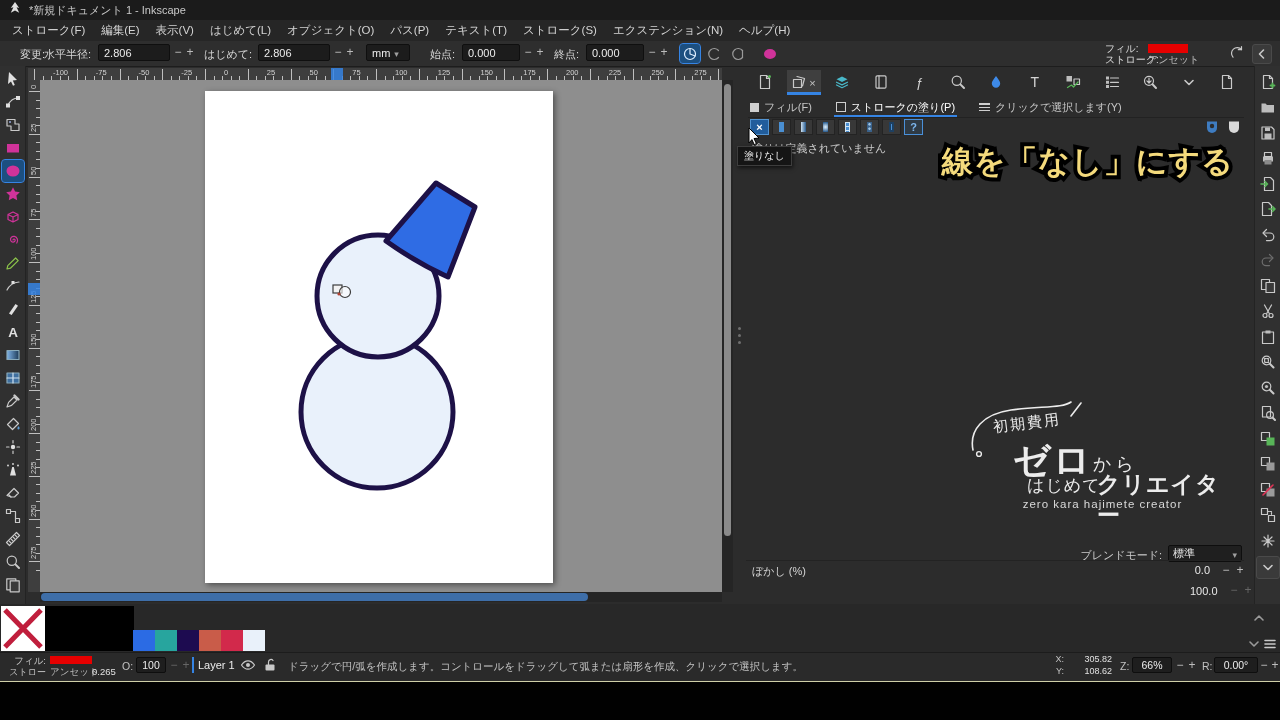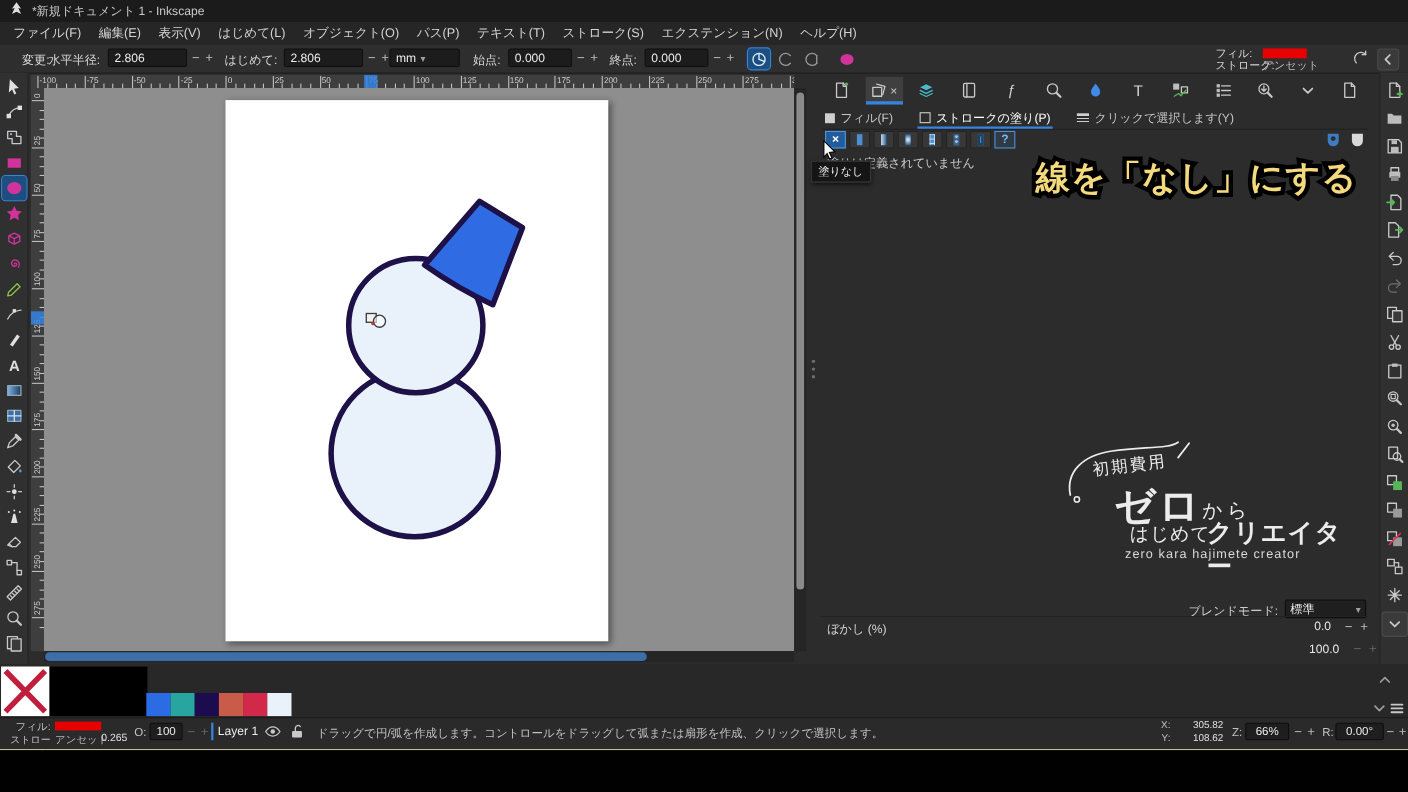--- a/index.html
+++ b/index.html
@@ -32,21 +32,21 @@
   #cmd-buttons{left:1254px;top:66px;width:26px;height:538px;background:#303030;border-left:1px solid #232323;
                display:flex;flex-direction:column;align-items:center;gap:4.5px;padding-top:5px;box-sizing:border-box;}
   .cmd-btn{width:22px;height:21px;display:flex;align-items:center;justify-content:center;border-radius:3px;}
   .cmd-btn.boxed{border:1px solid #4a4a4a;background:#3a3a3a;}
   
   #ruler-corner{left:28px;top:68px;width:12px;height:12px;background:#3e3e3e;}
   #ruler-top{left:28px;top:68px;width:694px;height:12px;background:#3e3e3e;overflow:hidden;}
   #ruler-left{left:28px;top:80px;width:12px;height:512px;background:#3e3e3e;overflow:hidden;}
   .ttick{position:absolute;bottom:0;width:1px;background:#bfbfbf;}
   .ltick{position:absolute;right:0;height:1px;background:#bfbfbf;}
-  .rlab{position:absolute;top:0;font-size:7.5px;color:#d2d2d2;}
+  .rlab{position:absolute;top:0;font-size:7.5px;color:#d2d2d2;padding-left:17px;}
   .vlab{position:absolute;left:1px;font-size:7.5px;color:#d2d2d2;transform-origin:0 0;transform:rotate(-90deg);white-space:nowrap;}
   #viewport{left:40px;top:80px;width:682px;height:512px;background:#8e8e8e;overflow:hidden;}
   #page{position:absolute;left:165px;top:11px;width:348px;height:492px;background:#fff;
         box-shadow:2px 2px 6px rgba(0,0,0,.45);}
   #hscroll{left:40px;top:592px;width:682px;height:10px;background:#252525;}
   #hscroll .handle{position:absolute;left:1px;top:1px;width:547px;height:8px;background:#3e6ea8;border-radius:4px;}
   #vscroll{left:722px;top:80px;width:11px;height:512px;background:#252525;}
   #vscroll .handle{position:absolute;left:2px;top:4px;width:7px;height:452px;background:#8a8a8a;border-radius:4px;}
   
   #dock-tabs{left:748px;top:69px;width:496px;height:26px;display:flex;justify-content:space-between;align-items:center;}
@@ -115,21 +115,21 @@
 <div id="app">
 
   <div id="titlebar" class="abs">
     <span><svg width="16" height="16" viewBox="0 0 16 16" fill="none" stroke="#c9c9c9" stroke-width="1.2" stroke-linecap="round" stroke-linejoin="round">
           <path d="M8 1l4.2 6-2.6-.8 2.6 5.6L8 9.6l-4.2 2.2L6.4 6.2 3.8 7z" fill="#e0e0e0" stroke="none"></path>
         </svg></span>
     <span>*新規ドキュメント 1 - Inkscape</span>
   </div>
 
   <div id="menubar" class="abs">
-      <span class="menu-item">ファイル(F)</span>
+      <span class="menu-item">ストローク(F)</span>
       <span class="menu-item">編集(E)</span>
       <span class="menu-item">表示(V)</span>
       <span class="menu-item">はじめて(L)</span>
       <span class="menu-item">オブジェクト(O)</span>
       <span class="menu-item">パス(P)</span>
       <span class="menu-item">テキスト(T)</span>
       <span class="menu-item">ストローク(S)</span>
       <span class="menu-item">エクステンション(N)</span>
       <span class="menu-item">ヘルプ(H)</span>
     </div>
@@ -137,21 +137,21 @@
   <div id="toolctrl" class="abs">
     <span class="tc-label" style="left:20px">変更:</span>
     <span class="tc-label" style="left:44px">水平半径:</span>
     <span class="val-box" style="left:98px;width:72px">2.806</span>
     <span class="spin minus" style="left:172px"></span>
     <span class="spin plus" style="left:184px"></span>
     <span class="tc-label" style="left:204px">はじめて:</span>
     <span class="val-box" style="left:258px;width:72px">2.806</span>
     <span class="spin minus" style="left:332px"></span>
     <span class="spin plus" style="left:344px"></span>
-    <span class="val-box dd-chev" style="left:354px;width:64px"><span>mm</span></span>
+    <span class="val-box dd-chev" style="left:366px;width:44px"><span>mm</span></span>
     <span class="tc-label" style="left:430px">始点:</span>
     <span class="val-box" style="left:462px;width:58px">0.000</span>
     <span class="spin minus" style="left:522px"></span>
     <span class="spin plus" style="left:534px"></span>
     <span class="tc-label" style="left:554px">終点:</span>
     <span class="val-box" style="left:586px;width:58px">0.000</span>
     <span class="spin minus" style="left:646px"></span>
     <span class="spin plus" style="left:658px"></span>
     <span class="tc-toggle active cx" style="left:680px">
         <svg width="16" height="16" viewBox="0 0 16 16" fill="none" stroke="#c9c9c9" stroke-width="1.2" stroke-linecap="round" stroke-linejoin="round">

